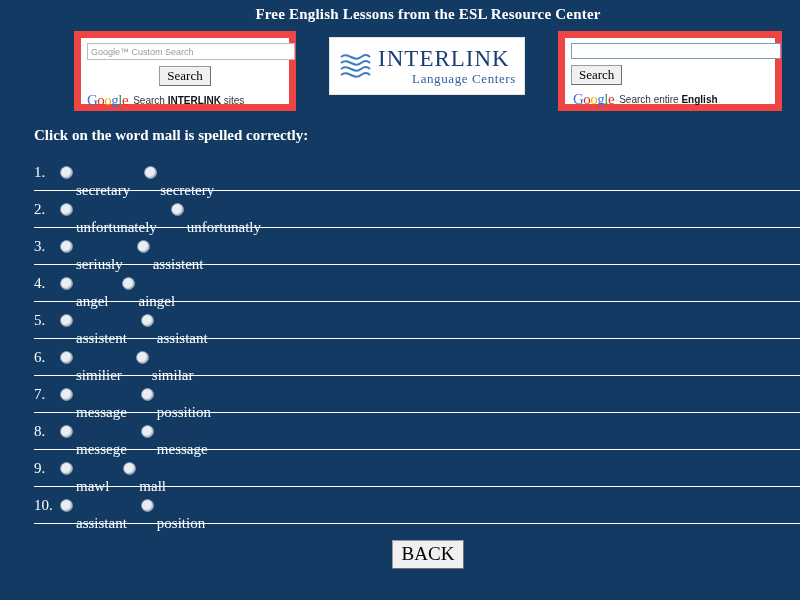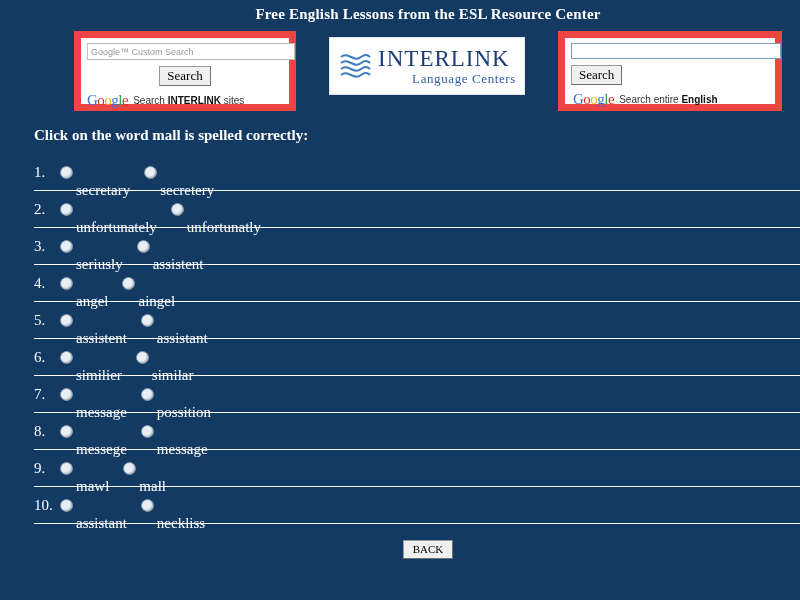--- a/index.html
+++ b/index.html
@@ -190,21 +190,21 @@
   .q-label { font-size: 15px; line-height: 16px; margin-top: 36px; }
 
   
   .footer {
     margin-top: 16px;
     display: flex;
     justify-content: center;
   }
   .back-btn {
     font-family: "Liberation Serif", serif;
-    font-size: 11px;
+    font-size: 19px;
     color: #000000;
     background: #f0f0f0;
     border: 1px solid #9a9a9a;
     border-right-color: #6f6f6f;
     border-bottom-color: #6f6f6f;
     padding: 2px 9px 3px 9px;
   }
 </style>
 </head>
 <body>
@@ -369,21 +369,21 @@
     </div>
 
     <div class="quiz-row">
       <span class="q-num">10.</span>
       <span class="q-opt">
           <span class="radio"></span>
           <span class="q-label">assistant</span>
         </span>
       <span class="q-opt">
           <span class="radio"></span>
-          <span class="q-label">neckliss</span>
+          <span class="q-label">position</span>
         </span>
     </div>
 
   </div>
 
   <div class="footer">
     <button class="back-btn">BACK</button>
   </div>
 
 </div>

